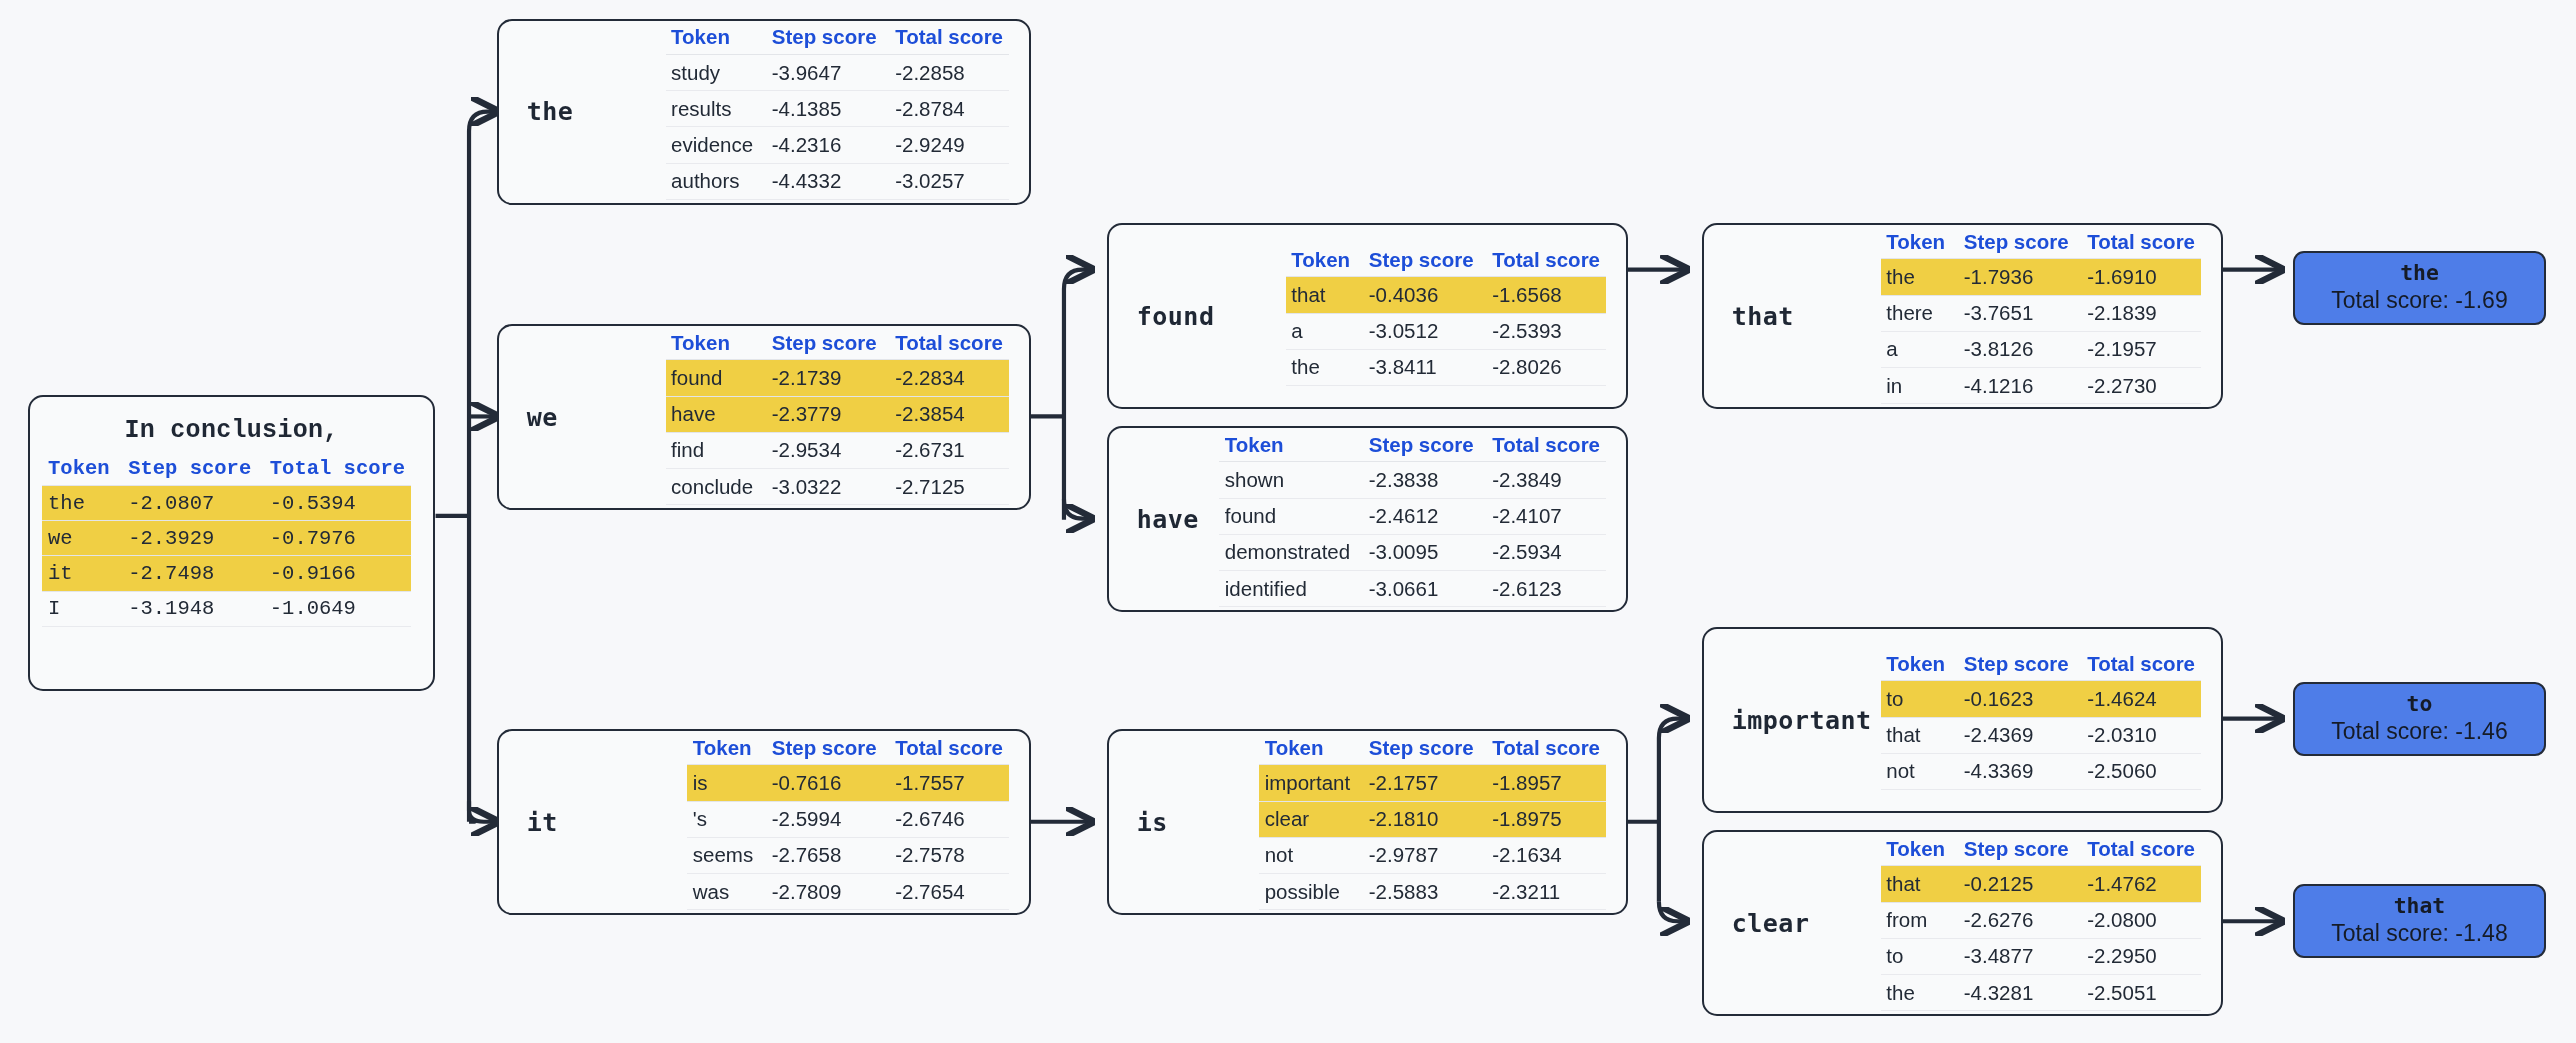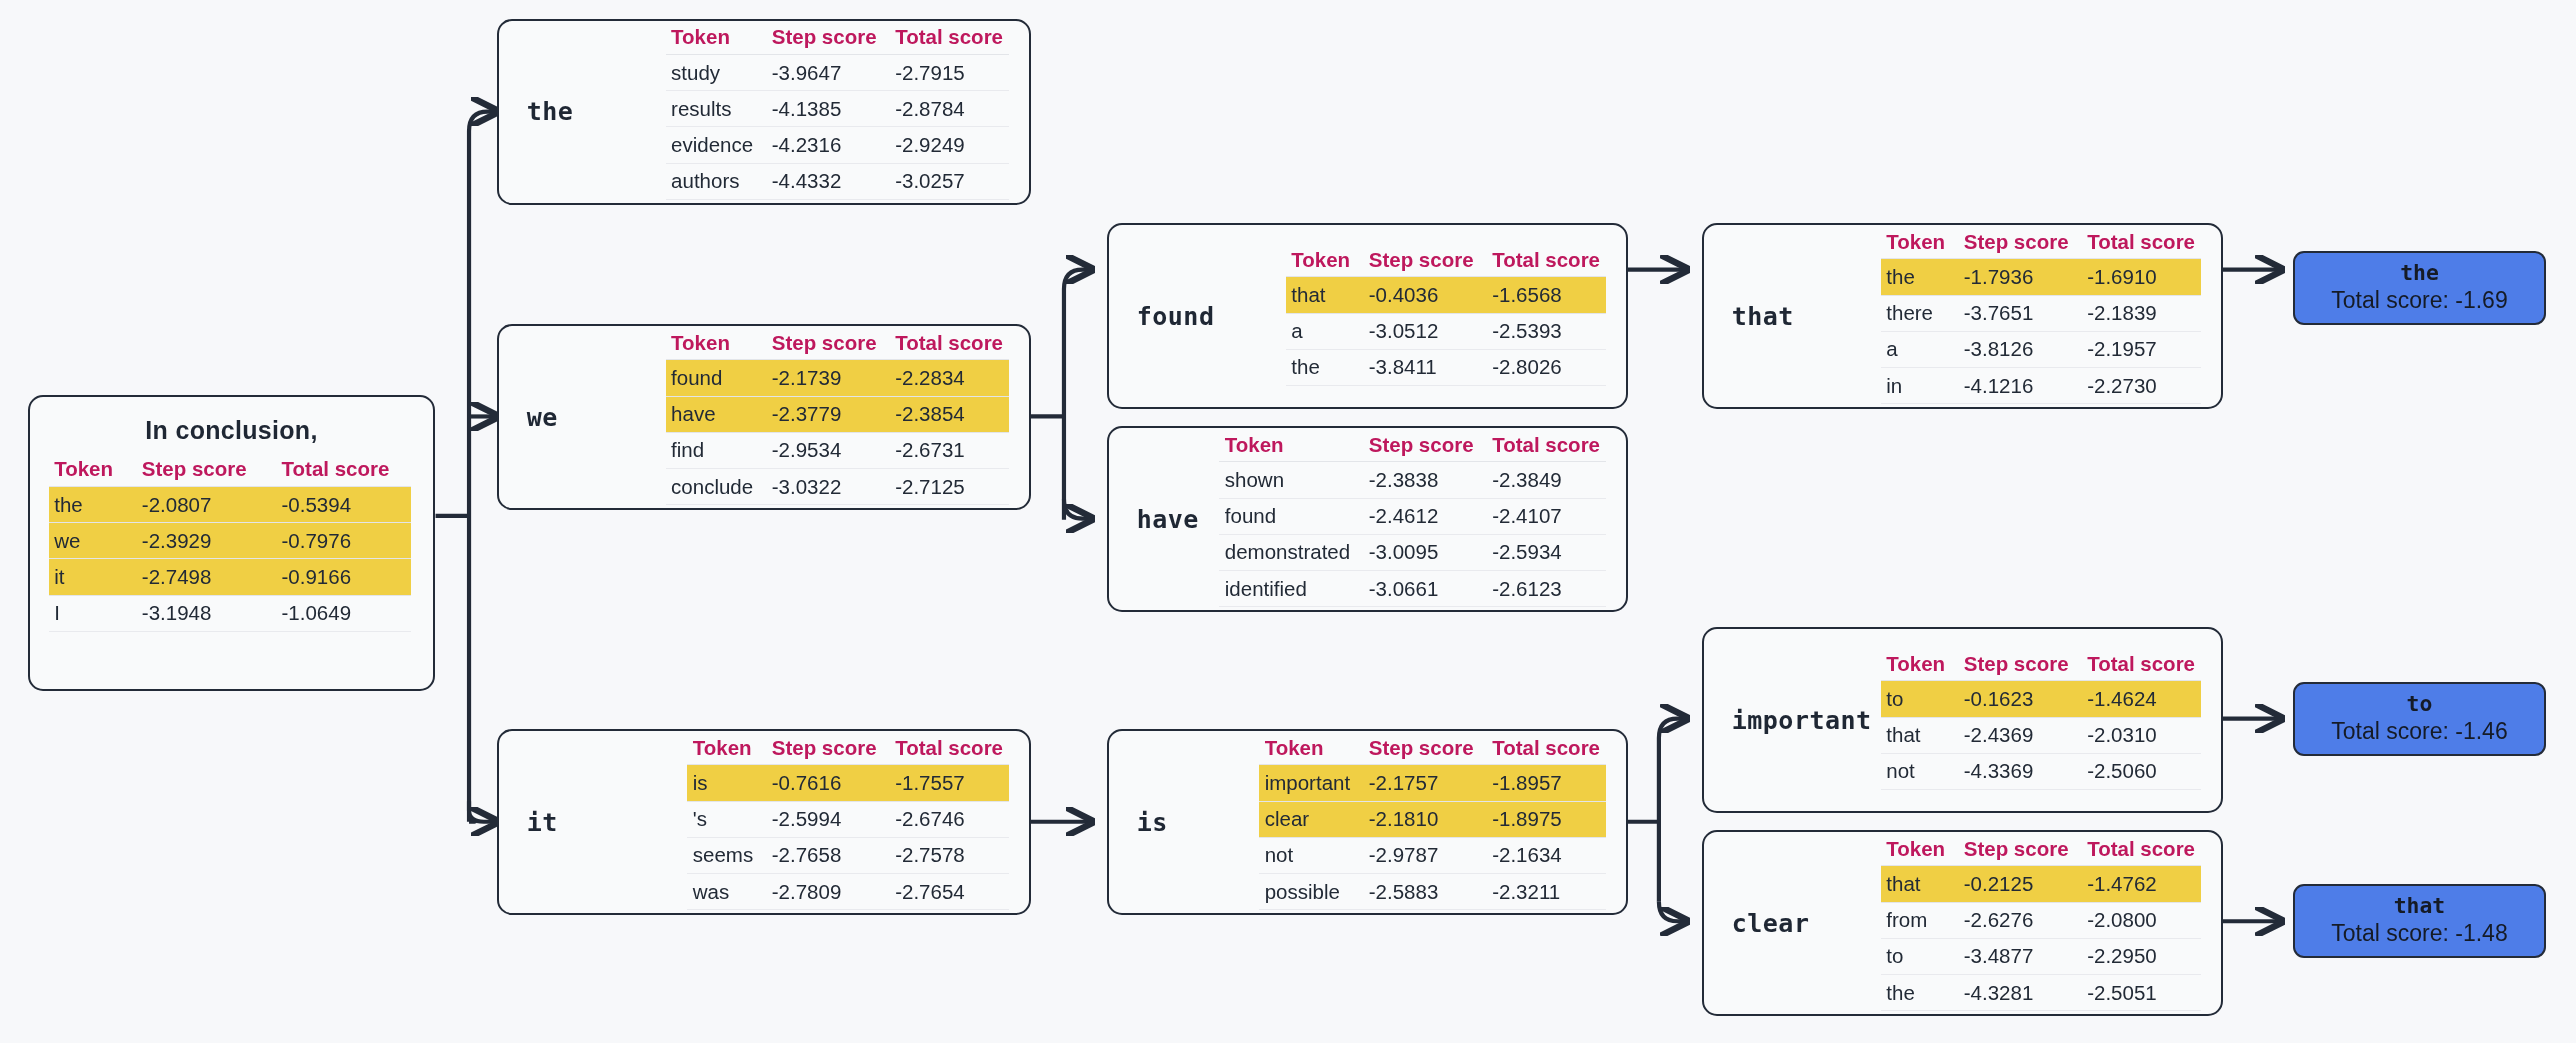--- a/index.html
+++ b/index.html
@@ -42,21 +42,21 @@
     font-size:20.5px;
     color:#222a36;
   }
   table.scores th{
     font-weight:bold;
     font-size:20.5px;
     text-align:left;
     padding:1.9px 13px 4.6px 5.6px;
     border-bottom:1.9px solid #e3e5e9;
     white-space:nowrap;
-    color:#be185d;
+    color:#1d4ed8;
   }
   table.scores td{
     padding:5.6px 13px 5.6px 5.6px;
     border-bottom:1.9px solid #e9eaee;
     white-space:nowrap;
   }
   table.scores tr.hl td{background:#f0cf44;border-bottom:1.9px solid #e3e5e9;}
   table.scores th:last-child, table.scores td:last-child{padding-right:5.6px;}
 
   
@@ -135,21 +135,21 @@
       <path d="M 1784 794 L 1784 970"></path>
       <path d="M 1784 794 Q 1784 773 1804 773 L 1814 773" marker-end="url(#arrow)"></path>
       <path d="M 1784 970 Q 1784 991 1804 991 L 1814 991" marker-end="url(#arrow)"></path>
 
       <path d="M 2388 773 L 2454 773" marker-end="url(#arrow)"></path>
 
       <path d="M 2388 991 L 2454 991" marker-end="url(#arrow)"></path>
     </g>
   </svg>
 
-  <div class="node root" style="left:28px; top:395px; width:407px; height:296px;">
+  <div class="node root" style="left:28px; top:395px; width:407px; height:296px;font-family:Liberation Mono, monospace;">
     <div class="root-title">In conclusion,</div>
     <div class="tbl-wrap">
       <table class="scores">
         <thead>
             <tr>
           <th>Token</th>
           <th>Step score</th>
           <th>Total score</th>
         </tr>
           </thead>
@@ -187,21 +187,21 @@
             <tr>
           <th>Token</th>
           <th>Step score</th>
           <th>Total score</th>
         </tr>
           </thead>
         <tbody>
             <tr>
               <td>study</td>
               <td>-3.9647</td>
-              <td>-2.7915</td>
+              <td>-2.2858</td>
             </tr>
             <tr>
               <td>results</td>
               <td>-4.1385</td>
               <td>-2.8784</td>
             </tr>
             <tr>
               <td>evidence</td>
               <td>-4.2316</td>
               <td>-2.9249</td>

